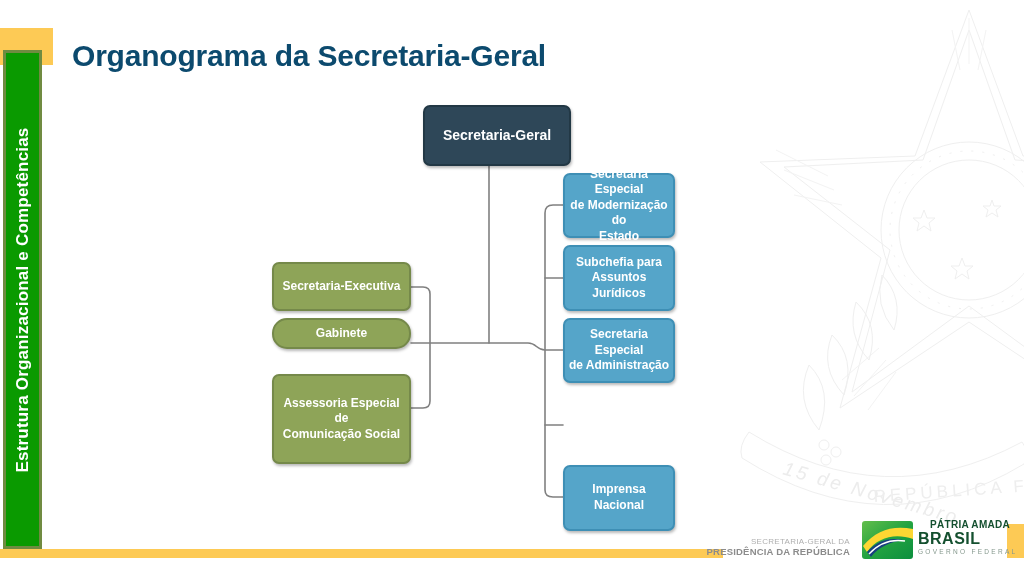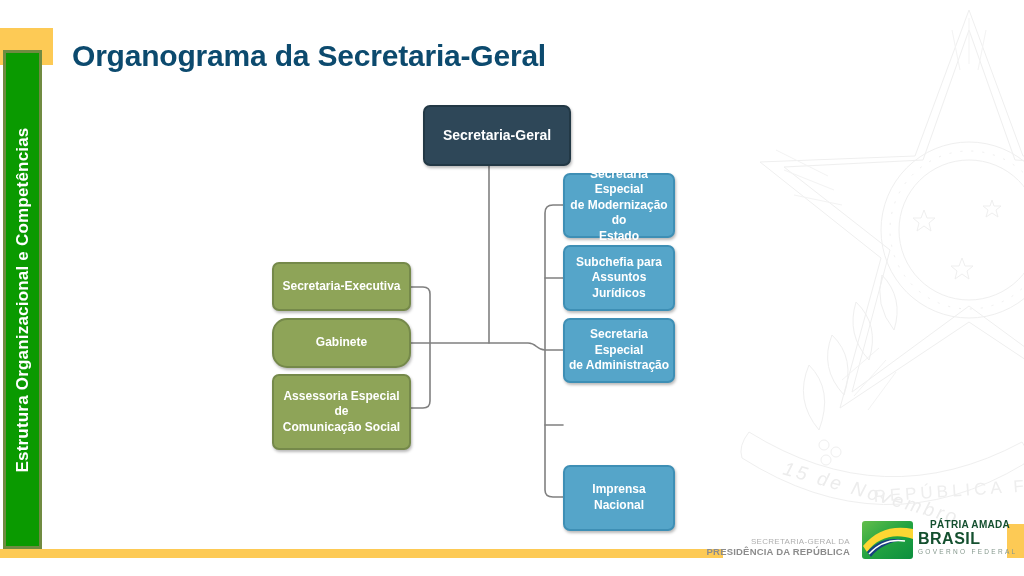--- a/index.html
+++ b/index.html
@@ -33,22 +33,22 @@
   .node{
     position:absolute;box-sizing:border-box;border-radius:7px;z-index:2;
     display:flex;align-items:center;justify-content:center;text-align:center;
     color:#fff;font-weight:bold;font-size:12px;line-height:1.3;white-space:pre-line;
     padding:3px 2px;box-shadow:1px 2px 3px rgba(0,0,0,.28);
   }
   .node.root{left:423px;top:105px;width:148px;height:61px;background:#2E4758;border:2px solid #223845;font-size:14px;}
   .node.green{left:272px;width:139px;background:#8EA458;border:2px solid #75894A;}
   .node.blue{left:563px;width:112px;background:#55A5C9;border:2px solid #3E8FB5;}
   .node.g1{top:262px;height:49px;}
-  .node.g2{top:318px;height:50px;border-radius:15px;}
-  .node.g3{top:374px;height:76px;}
+  .node.g2{top:318px;height:31px;border-radius:15px;}
+  .node.g3{top:374px;height:90px;}
   .node.b1{top:173px;height:65px;}
   .node.b2{top:245px;height:66px;}
   .node.b3{top:318px;height:65px;}
   .node.b4{top:392px;height:66px;font-weight:normal;}
   .node.b5{top:465px;height:66px;}
   
   .footer-dept{position:absolute;right:174px;top:538px;text-align:right;z-index:3;line-height:1.1;}
   .footer-dept .l1{font-size:8px;color:#AFAFAF;letter-spacing:.3px;}
   .footer-dept .l2{font-size:9.5px;font-weight:bold;color:#8C8C8C;letter-spacing:.2px;}
   .flag{position:absolute;left:862px;top:521px;width:51px;height:38px;z-index:3;}

